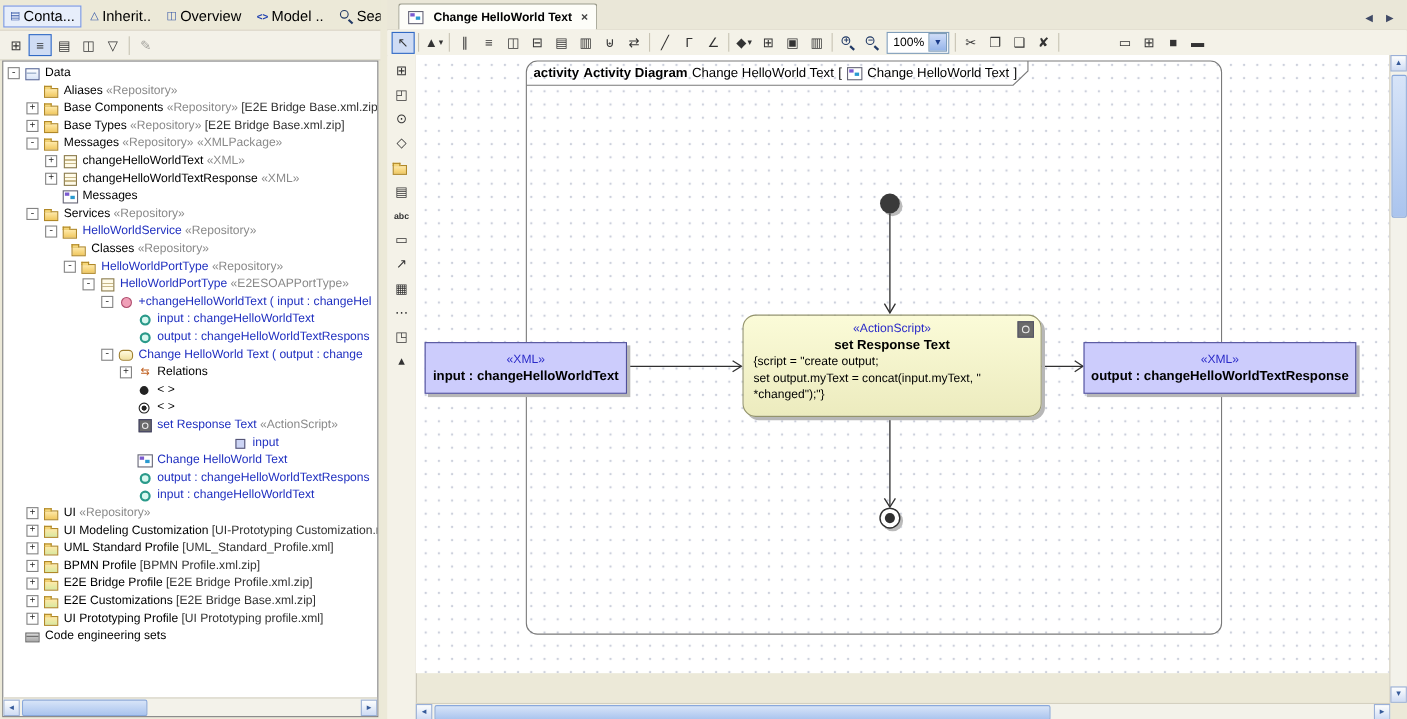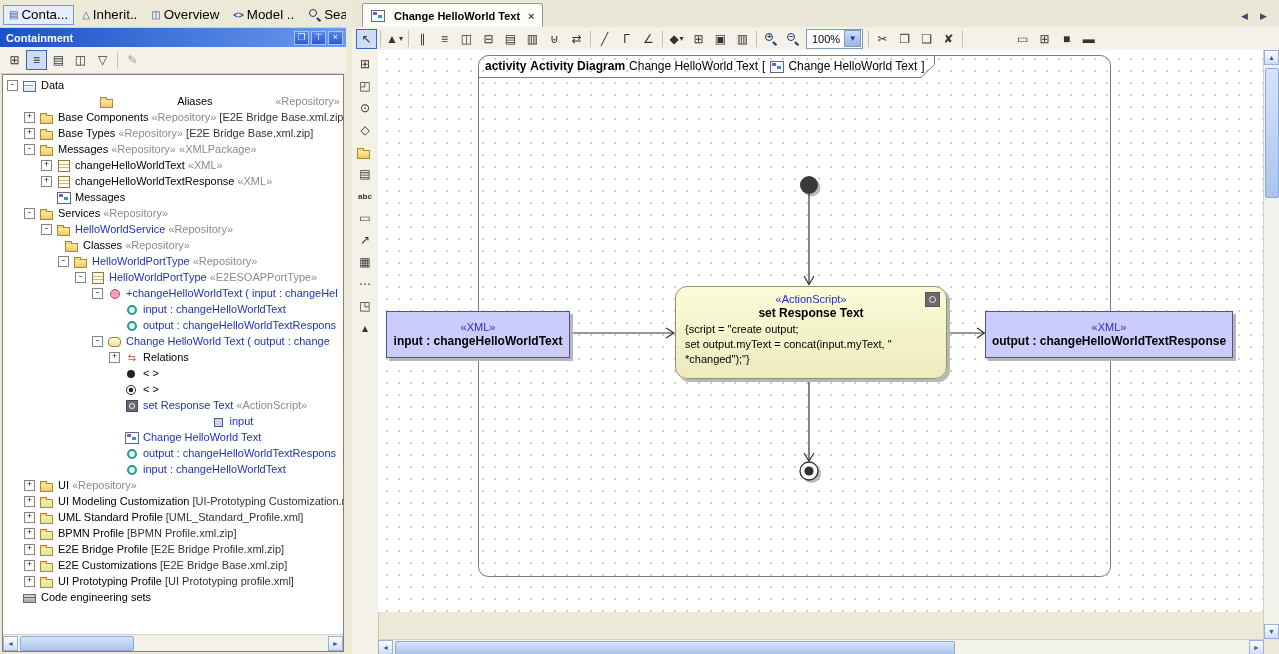--- a/index.html
+++ b/index.html
@@ -156,44 +156,39 @@
         <button class="ptab">
           <span class="ptab-ic txt">&lt;&gt;</span>
           <span>Model ..</span>
         </button>
         <button class="ptab">
           <span class="mag"></span>
           <span>Search...</span>
         </button>
       </div>
 
-    <div class="ctn-title">
-      <span>Containment</span>
-      <span class="flex1"></span>
-      <span id="win-btns"><button class="winbtn">❐</button><button class="winbtn">⊤</button><button class="winbtn">×</button></span>
-    </div>
 
     <div id="ctn-toolbar">
         <button class="tbtn">⊞</button>
         <button class="tbtn pressed">≡</button>
         <button class="tbtn">▤</button>
         <button class="tbtn">◫</button>
         <button class="tbtn">▽</button>
         <span class="tsep"></span>
         <button class="tbtn dim">✎</button>
       </div>
 
     <div class="tree-wrap">
       <div id="tree">
           <div class="trow" style="padding-left: 4px;">
             <span class="exp">-</span>
             <span class="ti ti-data"></span>
             <span class="tn">Data</span>
           </div>
-          <div class="trow" style="padding-left: 21px; justify-content: space-between;">
+          <div class="trow" style="padding-left: 21px;">
             <span class="exp hid"></span>
             <span class="ti ti-folder"></span>
             <span class="tn">Aliases</span>
             <span class="ts">«Repository»</span>
           </div>
           <div class="trow" style="padding-left: 21px;">
             <span class="exp">+</span>
             <span class="ti ti-package"></span>
             <span class="tn">Base Components</span>
             <span class="ts">«Repository»</span>

